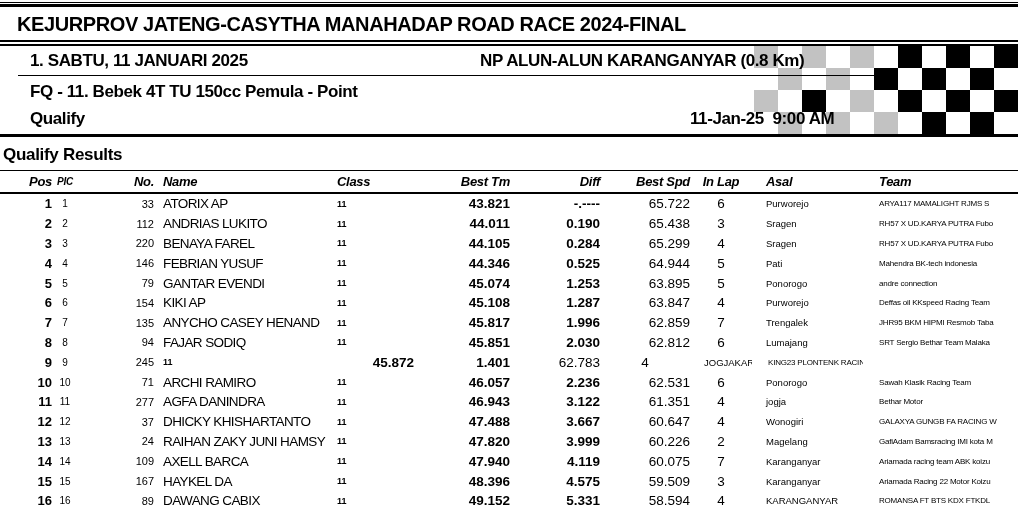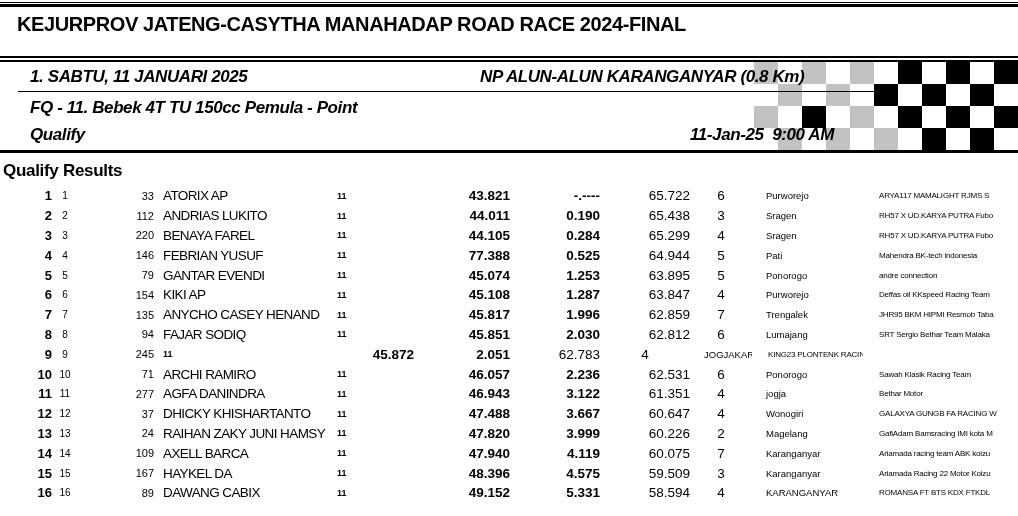--- a/index.html
+++ b/index.html
@@ -8,29 +8,29 @@
     width:1018px; height:516px; overflow:hidden;
     font-family:"Liberation Sans","DejaVu Sans",sans-serif;
     color:#000; position:relative;
   }
   .rule { background:#000; width:100%; }
   .rule.h1 { height:1px; } .rule.h2 { height:2px; } .rule.h3 { height:3px; }
   .gap1 { height:1px; } .gap2 { height:2px; }
 
   .report-title {
     font-size:20px; font-weight:bold; letter-spacing:-0.4px;
-    padding:4px 0 19px 17px; line-height:26px; white-space:nowrap;
+    padding:4px 0 3px 17px; line-height:26px; white-space:nowrap;
   }
 
   .header-body { position:relative; height:88px; }
   .flag {
     position:absolute; top:0; right:0; z-index:0;
     display:grid; grid-template-columns:repeat(11,24px); grid-auto-rows:22px;
   }
-  .hdr-row { position:relative; z-index:1; white-space:nowrap;font-style:italic; }
+  .hdr-row { position:relative; z-index:1; white-space:nowrap; }
   .hdr-row.a { height:29px; line-height:29px; }
   .hdr-row.b { height:31px; line-height:31px; }
   .hdr-row.c { height:24px; line-height:24px; }
   .hdr-row .lft { position:absolute; left:30px; font-weight:bold; font-size:17px; letter-spacing:-0.4px; }
   .hdr-row .venue { position:absolute; left:480px; font-weight:bold; font-size:17px; letter-spacing:-0.4px; }
   .hdr-row .dt { position:absolute; left:690px; font-weight:bold; font-size:17px; letter-spacing:-0.4px; white-space:pre; }
   .subrule { height:1px; background:#000; margin:0 142px 0 18px; position:relative; z-index:1; }
 
   .section-title { font-size:17px; font-weight:bold; letter-spacing:-0.3px; margin:8px 0 5px 3px; }
 
@@ -135,20 +135,33 @@
       <span class="lft">Qualify</span>
       <span class="dt">11-Jan-25  9:00 AM</span>
     </div>
   </div>
   <div class="rule h3"></div>
 </div>
 
 <div class="section-title">Qualify Results</div>
 
 <div>
+  <div class="grid thead">
+    <div class="c-pos">Pos</div>
+    <div class="c-pic">PIC</div>
+    <div class="c-no">No.</div>
+    <div class="c-name">Name</div>
+    <div class="c-class">Class</div>
+    <div class="c-btm">Best Tm</div>
+    <div class="c-diff">Diff</div>
+    <div class="c-spd">Best Spd</div>
+    <div class="c-lap">In Lap</div>
+    <div class="c-asal">Asal</div>
+    <div class="c-team">Team</div>
+  </div>
   <div>
       <div class="grid row">
     <div class="c-pos">1</div>
     <div class="c-pic">1</div>
     <div class="c-no">33</div>
     <div class="c-name">ATORIX AP</div>
     <div class="c-class">11</div>
     <div class="c-btm">43.821</div>
     <div class="c-diff">-.----</div>
     <div class="c-spd">65.722</div>
@@ -181,21 +194,21 @@
     <div class="c-lap">4</div>
     <div class="c-asal">Sragen</div>
     <div class="c-team">RH57 X UD.KARYA PUTRA Fubo</div>
   </div>
       <div class="grid row">
     <div class="c-pos">4</div>
     <div class="c-pic">4</div>
     <div class="c-no">146</div>
     <div class="c-name">FEBRIAN YUSUF</div>
     <div class="c-class">11</div>
-    <div class="c-btm">77.388</div>
+    <div class="c-btm">44.346</div>
     <div class="c-diff">0.525</div>
     <div class="c-spd">64.944</div>
     <div class="c-lap">5</div>
     <div class="c-asal">Pati</div>
     <div class="c-team">Mahendra BK-tech indonesia</div>
   </div>
       <div class="grid row">
     <div class="c-pos">5</div>
     <div class="c-pic">5</div>
     <div class="c-no">79</div>
@@ -246,21 +259,21 @@
     <div class="c-lap">6</div>
     <div class="c-asal">Lumajang</div>
     <div class="c-team">SRT Sergio Bethar Team Malaka</div>
   </div>
       <div class="grid row">
     <div class="c-pos">9</div>
     <div class="c-pic">9</div>
     <div class="c-no">245</div>
     <div class="c-class">11</div>
     <div class="c-btm">45.872</div>
-    <div class="c-diff">2.051</div>
+    <div class="c-diff">1.401</div>
     <div class="c-spd">62.783</div>
     <div class="c-lap">4</div>
     <div class="c-asal">JOGJAKARTA</div>
     <div class="c-team">KING23 PLONTENK RACINGS</div>
   </div>
       <div class="grid row">
     <div class="c-pos">10</div>
     <div class="c-pic">10</div>
     <div class="c-no">71</div>
     <div class="c-name">ARCHI RAMIRO</div>

